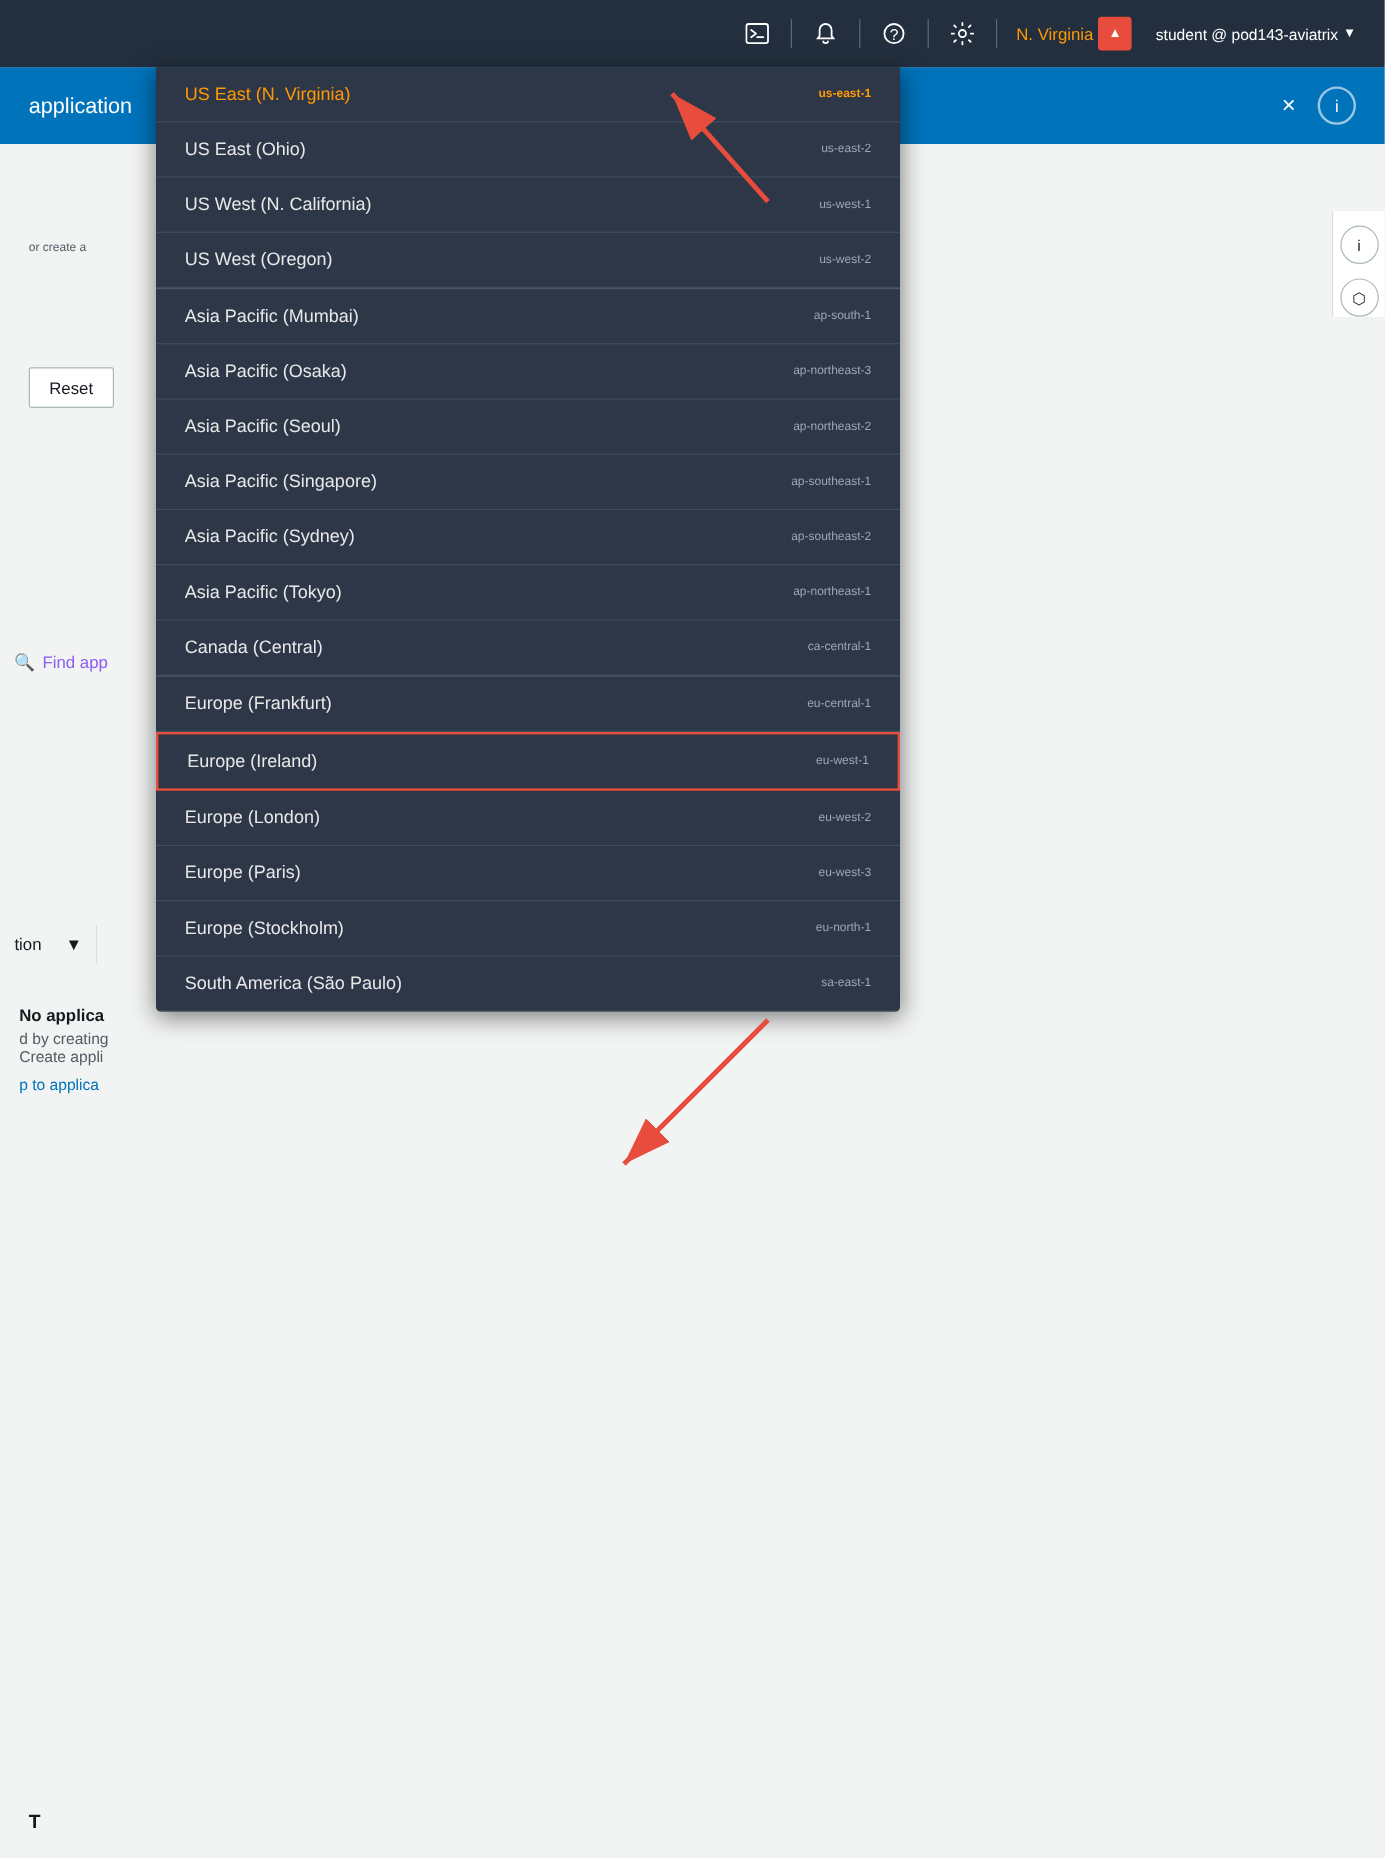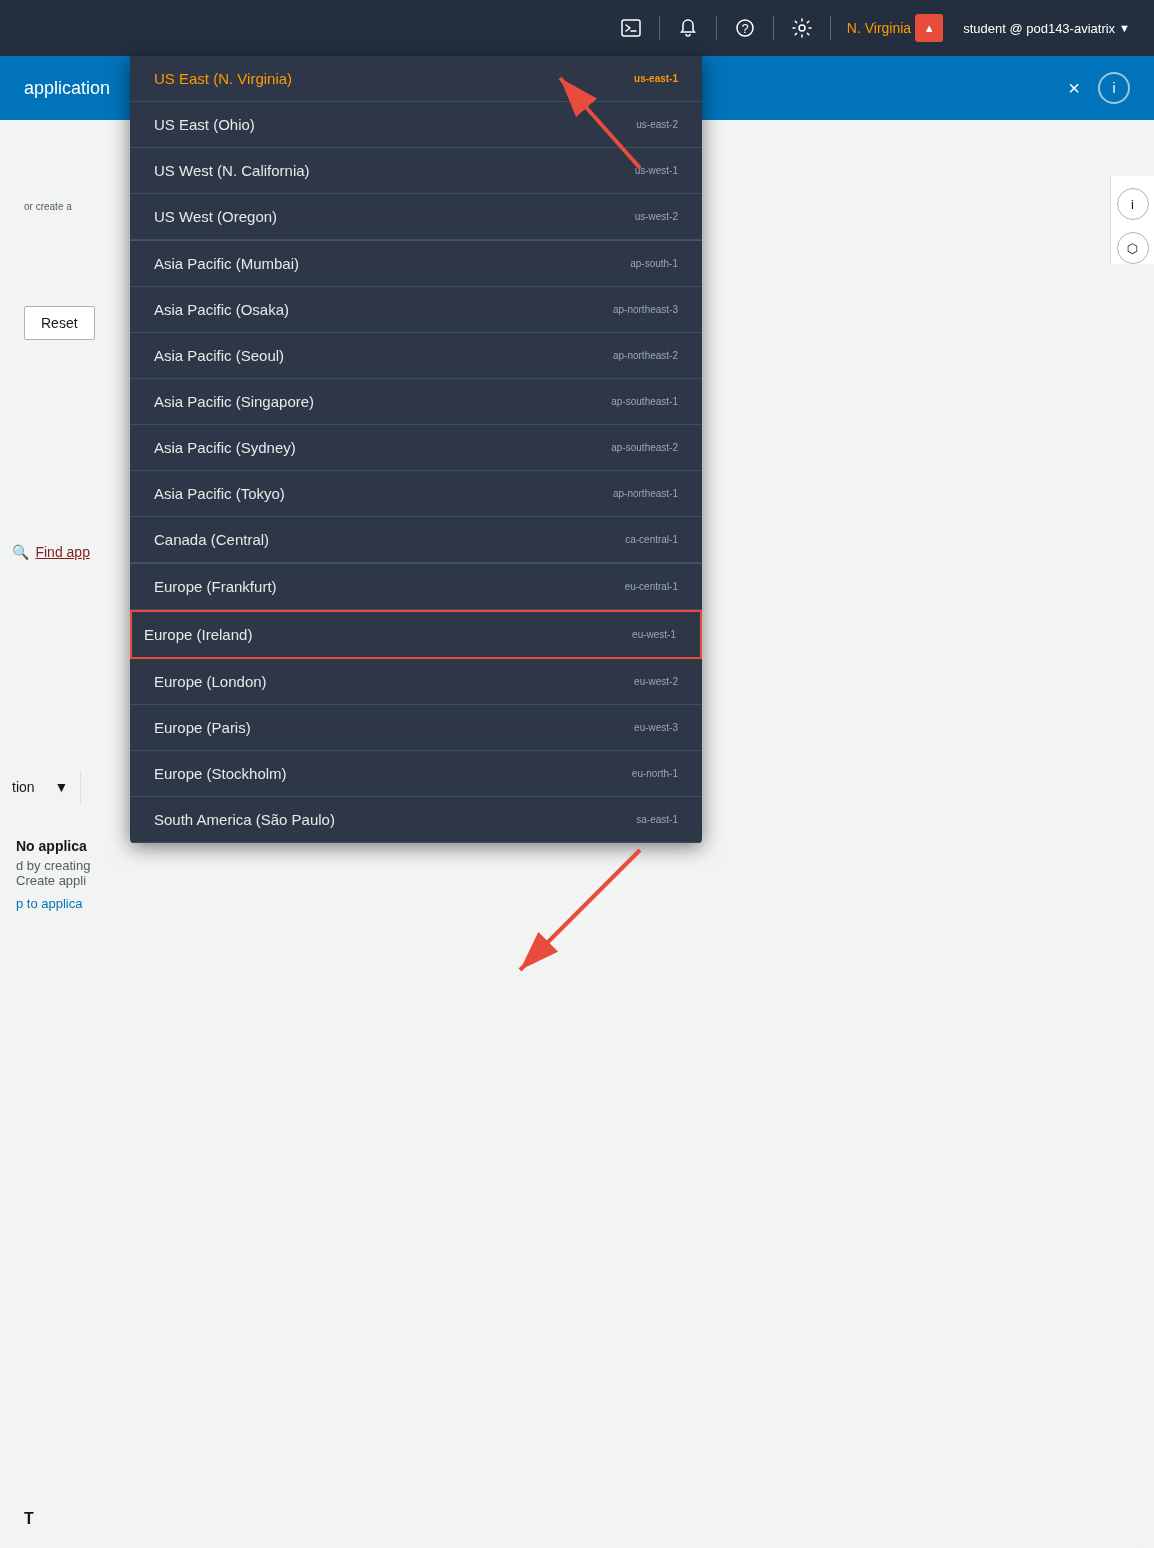--- a/index.html
+++ b/index.html
@@ -153,22 +153,21 @@
       left: 0;
       width: 200px;
       display: flex;
       align-items: center;
       padding: 8px 12px;
       gap: 6px;
       color: #687078;
     }
     .search-text {
       font-size: 14px;
-      color: #7f1d1d;
-      text-decoration: underline;
+      color: #8b5cf6;
     }
 
     
     .filter-dropdown {
       position: absolute;
       top: 715px;
       left: 0;
       display: flex;
       align-items: center;
       padding: 8px 12px;
@@ -228,21 +227,21 @@
       font-size: 13px;
       color: #16191f;
       cursor: pointer;
     }
 
     
     .region-dropdown {
       position: absolute;
       top: 56px;
       left: 130px;
-      width: 572px;
+      width: 620px;
       background: #2d3748;
       z-index: 200;
       border-radius: 0 0 4px 4px;
       box-shadow: 0 4px 20px rgba(0,0,0,0.5);
       overflow: hidden;
     }
     .region-item {
       display: flex;
       align-items: center;
       justify-content: space-between;
@@ -256,21 +255,20 @@
     .region-item.active {
       color: #f90;
     }
     .region-item.active .region-code {
       color: #f90;
       font-weight: 700;
     }
     .region-item.highlighted {
       border: 2px solid #e74c3c;
       background: #2d3748;
-      padding-left: 12px;
     }
     .region-code {
       color: #9ba7b4;
       font-size: 10px;
       font-weight: 400;
     }
     .region-separator {
       border: none;
       border-top: 1px solid #4a5568;
       margin: 0;

